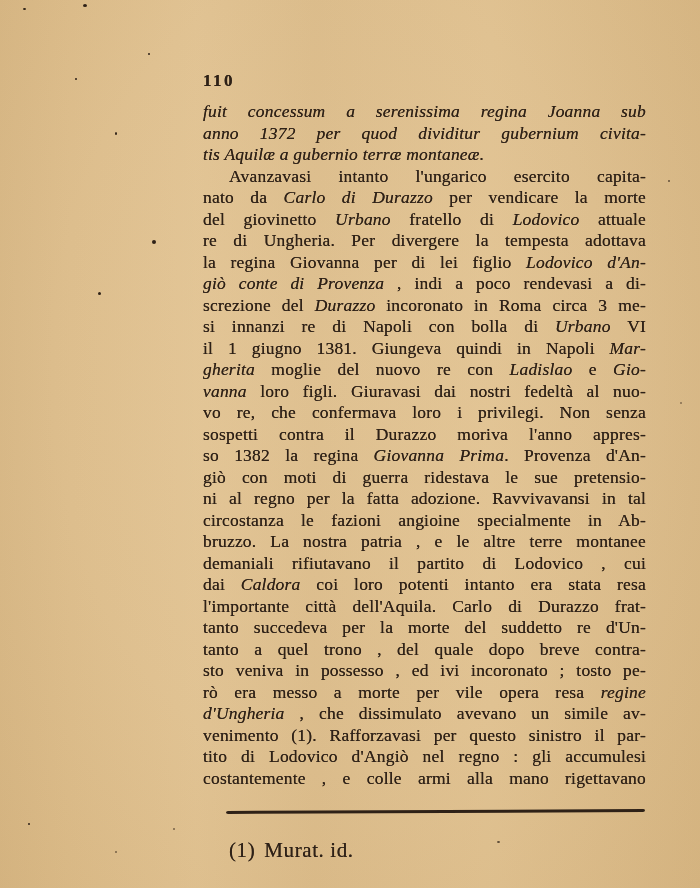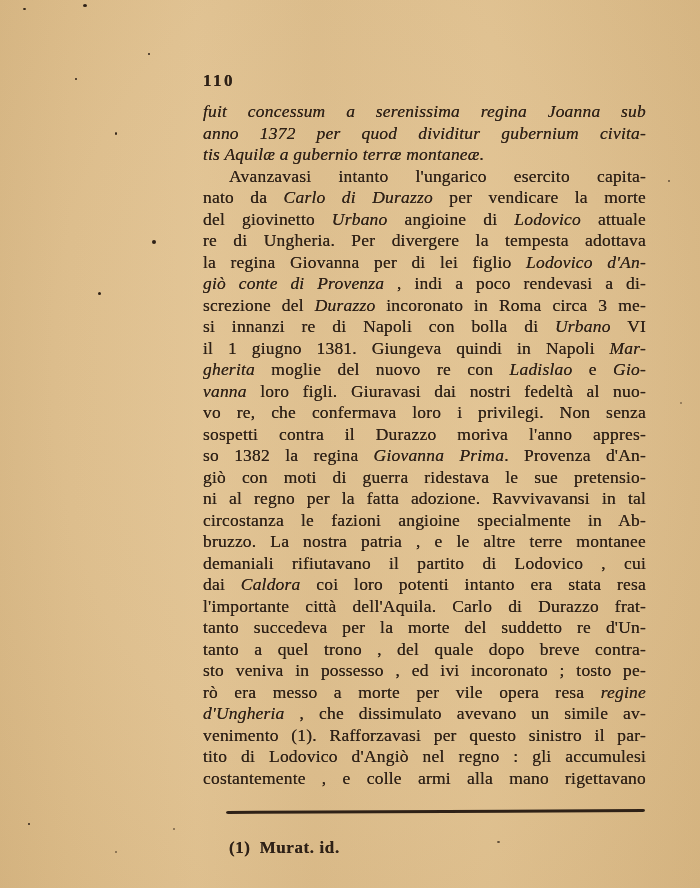--- a/index.html
+++ b/index.html
@@ -53,22 +53,22 @@
     position: absolute;
     left: 226px; top: 810px;
     width: 419px; height: 3px;
     background: #2e2117;
     border-radius: 2px / 1.5px;
     transform: rotate(-0.25deg);
   }
   .footnote {
     position: absolute;
     left: 229px; top: 838px;
-    font-size: 17px;
-    font-weight: 700;
+    font-size: 21px;
+    font-weight: 400;
     letter-spacing: 0.6px;
     text-shadow: 0 0 0.4px rgba(46,33,23,0.8);
   }
   .footnote .fn-text { margin-left: 9px; }
   .speck {
     position: absolute;
     background: #2e2117;
     border-radius: 50%;
     pointer-events: none;
   }
@@ -78,21 +78,21 @@
 
 <div class="page">
   <div class="page-number">110</div>
 
   <div class="text-block">
       <div class="line"><span class="it">fuit concessum a serenissima regina Joanna sub</span></div>
       <div class="line"><span class="it">anno 1372 per quod dividitur gubernium civita-</span></div>
       <div class="line last"><span class="it">tis Aquilæ a gubernio terræ montaneæ.</span></div>
       <div class="line indent"><span>Avanzavasi intanto l'ungarico esercito capita-</span></div>
       <div class="line"><span>nato da </span><span class="it">Carlo di Durazzo</span><span> per vendicare la morte</span></div>
-      <div class="line"><span>del giovinetto </span><span class="it">Urbano</span><span> angioine di </span><span class="it">Lodovico</span><span> attuale</span></div>
+      <div class="line"><span>del giovinetto </span><span class="it">Urbano</span><span> fratello di </span><span class="it">Lodovico</span><span> attuale</span></div>
       <div class="line"><span>re di Ungheria. Per divergere la tempesta adottava</span></div>
       <div class="line"><span>la regina Giovanna per di lei figlio </span><span class="it">Lodovico d'An-</span></div>
       <div class="line"><span class="it">giò conte di Provenza</span><span> , indi a poco rendevasi a di-</span></div>
       <div class="line"><span>screzione del </span><span class="it">Durazzo</span><span> incoronato in Roma circa 3 me-</span></div>
       <div class="line"><span>si innanzi re di Napoli con bolla di </span><span class="it">Urbano</span><span> VI</span></div>
       <div class="line"><span>il 1 giugno 1381. Giungeva quindi in Napoli </span><span class="it">Mar-</span></div>
       <div class="line"><span class="it">gherita</span><span> moglie del nuovo re con </span><span class="it">Ladislao</span><span> e </span><span class="it">Gio-</span></div>
       <div class="line"><span class="it">vanna</span><span> loro figli. Giuravasi dai nostri fedeltà al nuo-</span></div>
       <div class="line"><span>vo re, che confermava loro i privilegi. Non senza</span></div>
       <div class="line"><span>sospetti contra il Durazzo moriva l'anno appres-</span></div>

